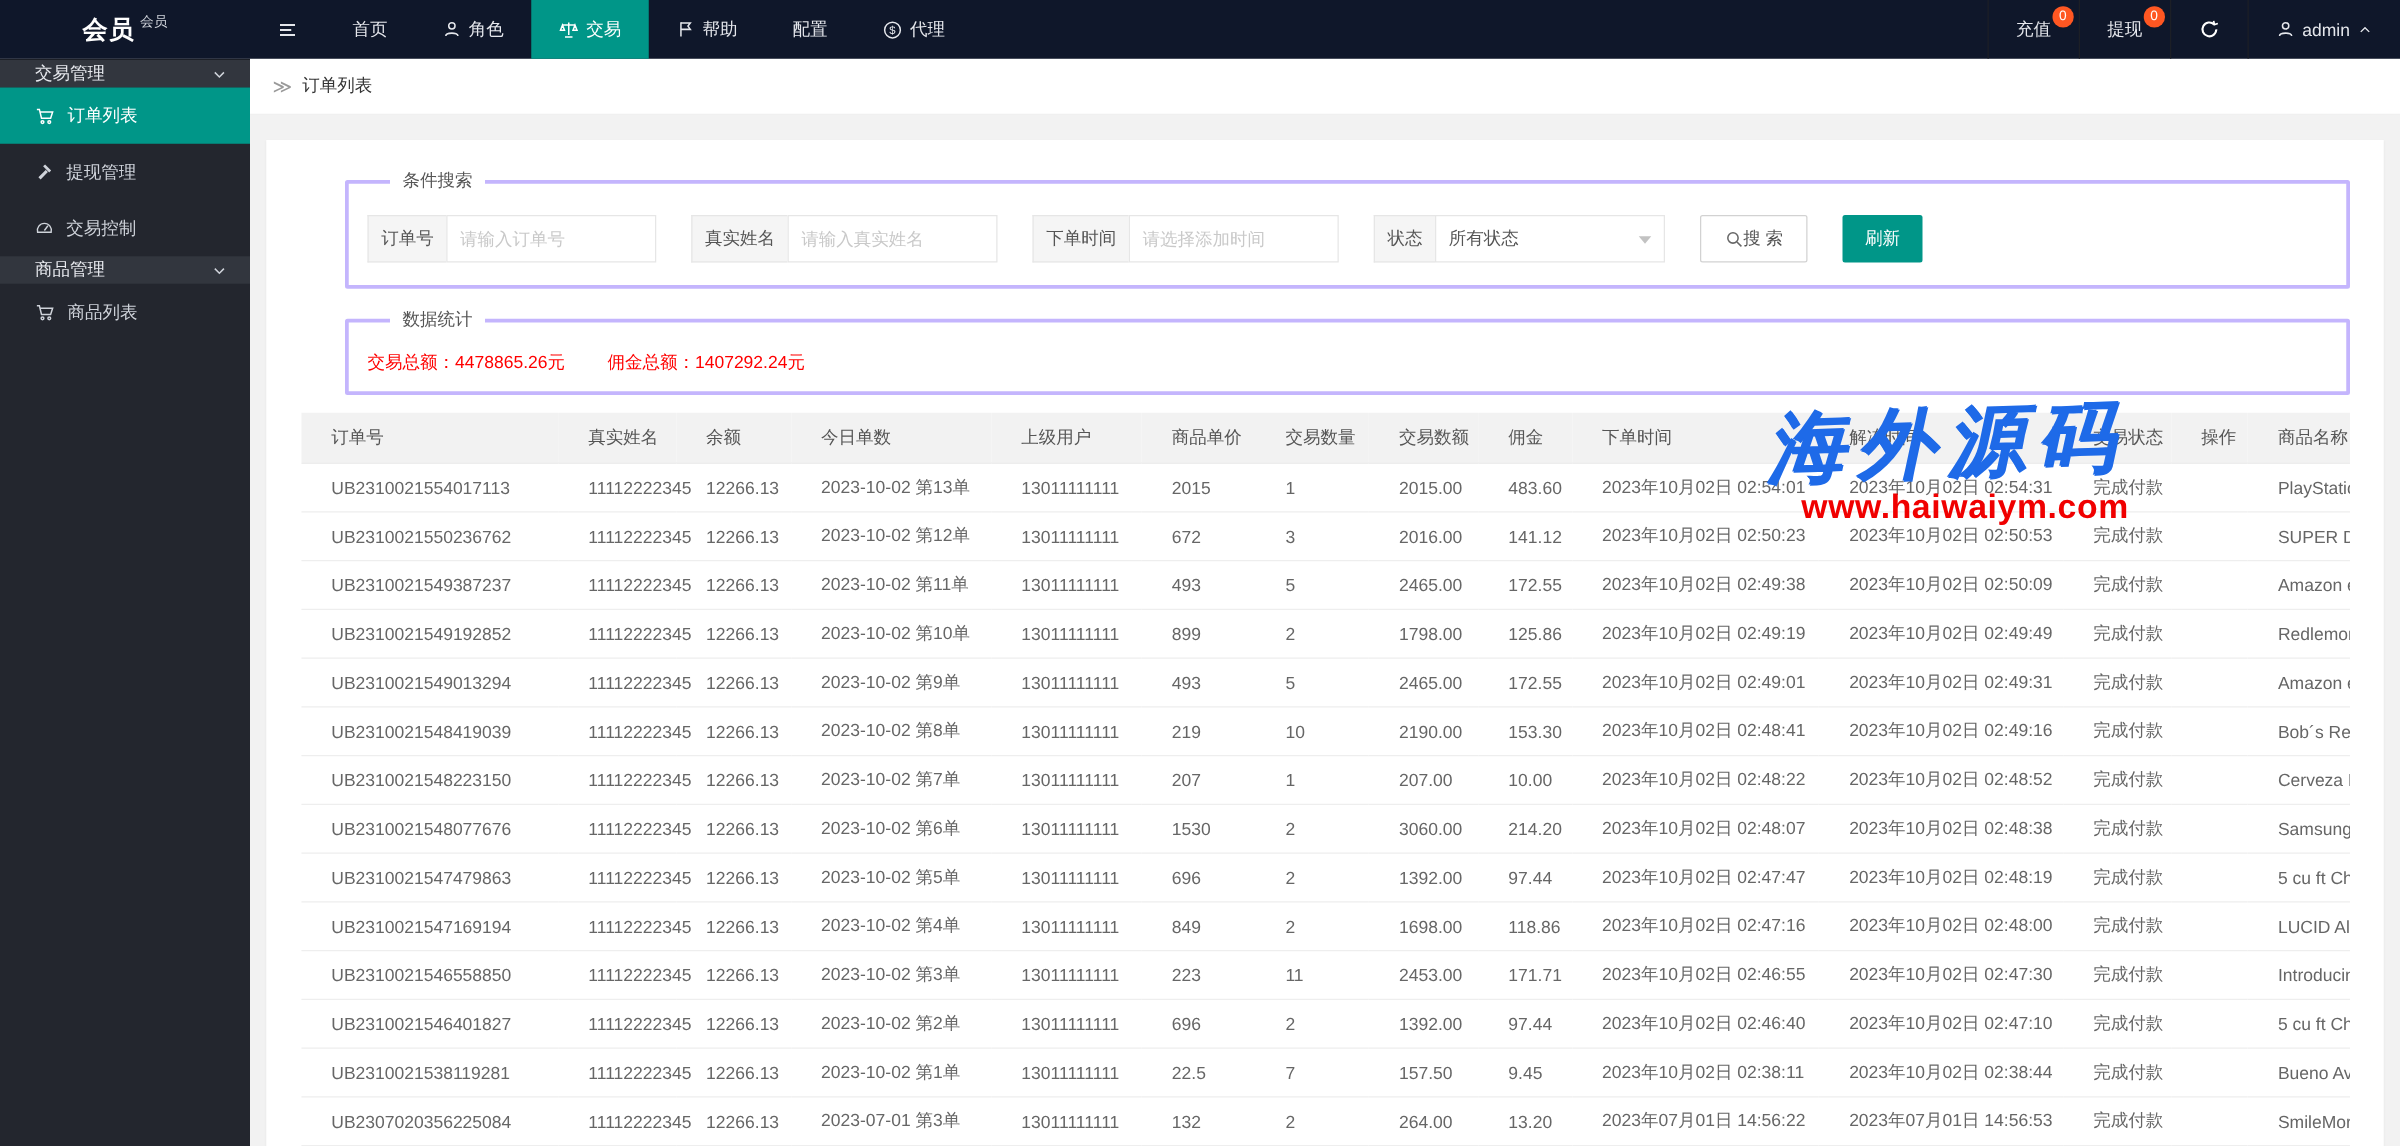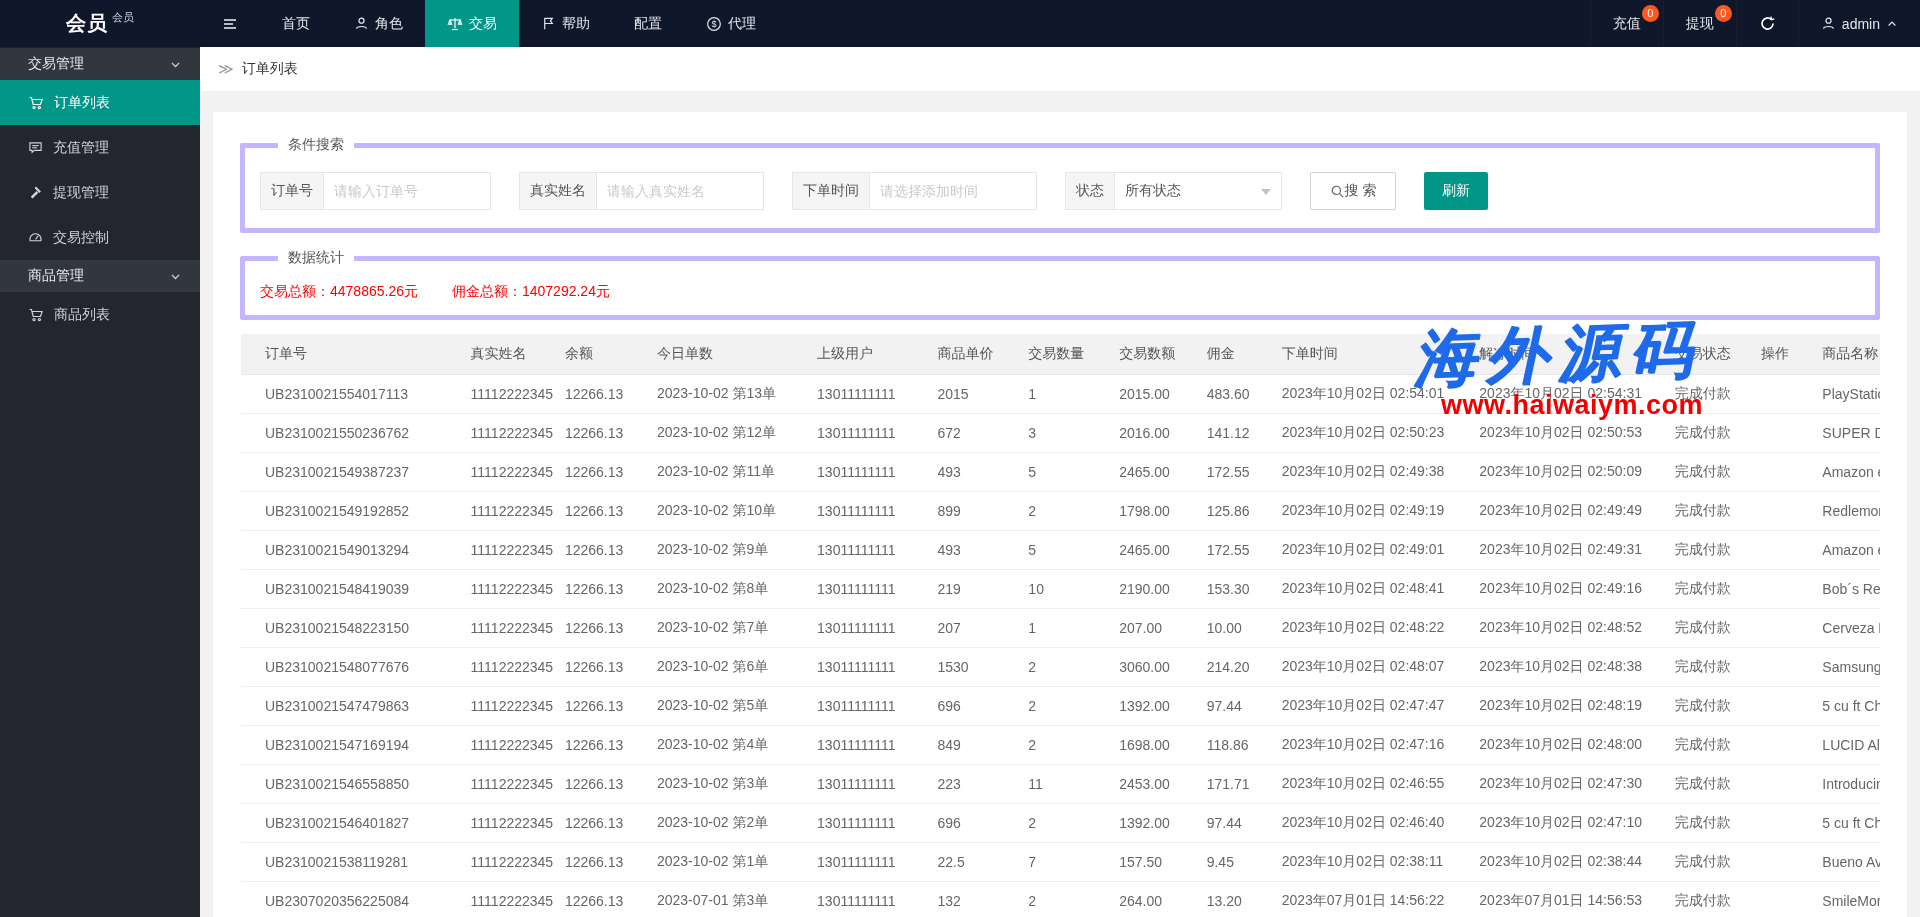--- a/index.html
+++ b/index.html
@@ -17,46 +17,46 @@
   .tb-right { display:flex; align-items:stretch; }
   .tb-right .nav-item { border-left:1px solid #1c1f26; position:relative; }
   .badge { position:absolute; top:5px; right:4px; min-width:17px; height:17px; line-height:17px; padding:0 4px;
     background:#ff5722; color:#fff; border-radius:9px; font-size:11px; text-align:center; }
   .icon { display:inline-flex; align-items:center; justify-content:center; }
   .icon svg { display:block; }
 
   
   .wrap { display:flex; height:870px; }
   .sidebar { width:200px; flex:0 0 200px; background:#23262e; border-top:1px solid #1c1f26; }
-  .side-section-title { height:32px; display:flex; align-items:center; padding:0 18px 0 28px;
+  .side-section-title { height:22px; display:flex; align-items:center; padding:0 18px 0 28px;
     background:#32363e; color:#e8eaef; cursor:pointer; }
   .side-section-title span.t { flex:1; }
   .side-item { height:45px; display:flex; align-items:center; gap:10px; padding-left:28px;
     color:#cfd3da; cursor:pointer; }
   .side-item.active { background:#009688; color:#fff; }
 
   .main { flex:1; display:flex; flex-direction:column; background:#f2f2f2; min-width:0; }
   .breadcrumb { height:45px; background:#fff; display:flex; align-items:center; padding-left:18px;
     color:#333; border-bottom:1px solid #f0f0f0; }
   .breadcrumb .bc-icon { color:#999; font-size:15px; margin-right:8px; }
 
   .card { position:relative; background:#fff; margin:20px 13px 0 13px; flex:1;
     box-shadow:0 1px 2px rgba(0,0,0,.05); padding:24px 27px 0 27px; overflow:hidden; }
 
   
-  fieldset { border:5px solid #c4b5fd; border-radius:2px; padding:14px 15px 18px 15px; color:#555; }
+  fieldset { border:3px solid #c4b5fd; border-radius:2px; padding:14px 15px 18px 15px; color:#555;margin-left:36px; }
   fieldset legend { margin-left:18px; padding:0 10px; font-size:14px; color:#555; }
   .fs-search { margin-bottom:16px; }
   .form-row { display:flex; align-items:center; gap:28px; padding-top:4px; }
   .fgroup { display:flex; align-items:stretch; height:38px; }
   .fgroup .flabel { background:#f5f5f5; border:1px solid #e6e6e6; border-right:none;
     display:flex; align-items:center; padding:0 10px; color:#555; white-space:nowrap; }
   .fgroup input { width:168px; border:1px solid #e6e6e6; padding:0 10px; font-size:14px; color:#333; outline:none; }
   .fgroup input::placeholder { color:#c9c9c9; }
-  .fgroup .fselect { width:168px; border:1px solid #e6e6e6; background:#fff; display:flex;
+  .fgroup .fselect { width:184px; border:1px solid #e6e6e6; background:#fff; display:flex;
     align-items:center; padding:0 10px; color:#555; position:relative; cursor:pointer; }
   .fselect .caret { position:absolute; right:10px; top:16px; width:0; height:0;
     border-left:5px solid transparent; border-right:5px solid transparent; border-top:6px solid #c2c2c2; }
   .btn-search { height:38px; width:86px; background:#fff; border:1px solid #d2d2d2; border-radius:2px;
     display:flex; align-items:center; justify-content:center; gap:0; color:#555; font-size:14px; cursor:pointer; }
   .btn-refresh { height:38px; width:64px; background:#009688; border:none; border-radius:2px;
     color:#fff; font-size:14px; cursor:pointer; }
 
   .fs-stats { margin-bottom:14px; padding-bottom:14px; }
   .stats-line { color:#ff0000; padding-top:2px; }
@@ -187,30 +187,20 @@
     </div>
     <div class="side-item active">
       <span class="icon">
         <svg width="16" height="16" viewBox="0 0 16 16" fill="none" stroke="#fff" stroke-width="1.2">
             <path d="M1.5 2.5h2l1.7 7h7.3l1.6-5H4.3"></path>
             <circle cx="6" cy="12.6" r="1.1"></circle>
             <circle cx="11.4" cy="12.6" r="1.1"></circle>
           </svg>
       </span>
       <span>订单列表</span>
-    </div>
-    <div class="side-item">
-      <span class="icon">
-        <svg width="15" height="15" viewBox="0 0 16 16" fill="none" stroke="#cfd3da" stroke-width="1.2">
-            <path d="M2 3h12v8H7l-2.6 2.2V11H2z"></path>
-            <line x1="4.5" y1="6" x2="11.5" y2="6"></line>
-            <line x1="4.5" y1="8.3" x2="9.5" y2="8.3"></line>
-          </svg>
-      </span>
-      <span>充值管理</span>
     </div>
     <div class="side-item">
       <span class="icon">
         <svg width="15" height="15" viewBox="0 0 16 16" fill="#cfd3da">
             <path d="M8.6 1.6l5.2 5.2-1.7 1.7-5.2-5.2zM7.2 4.4l3.8 3.8-6.2 6.2-1.9-1.9 6.2-6.2z" stroke="none"></path>
           </svg>
       </span>
       <span>提现管理</span>
     </div>
     <div class="side-item">

